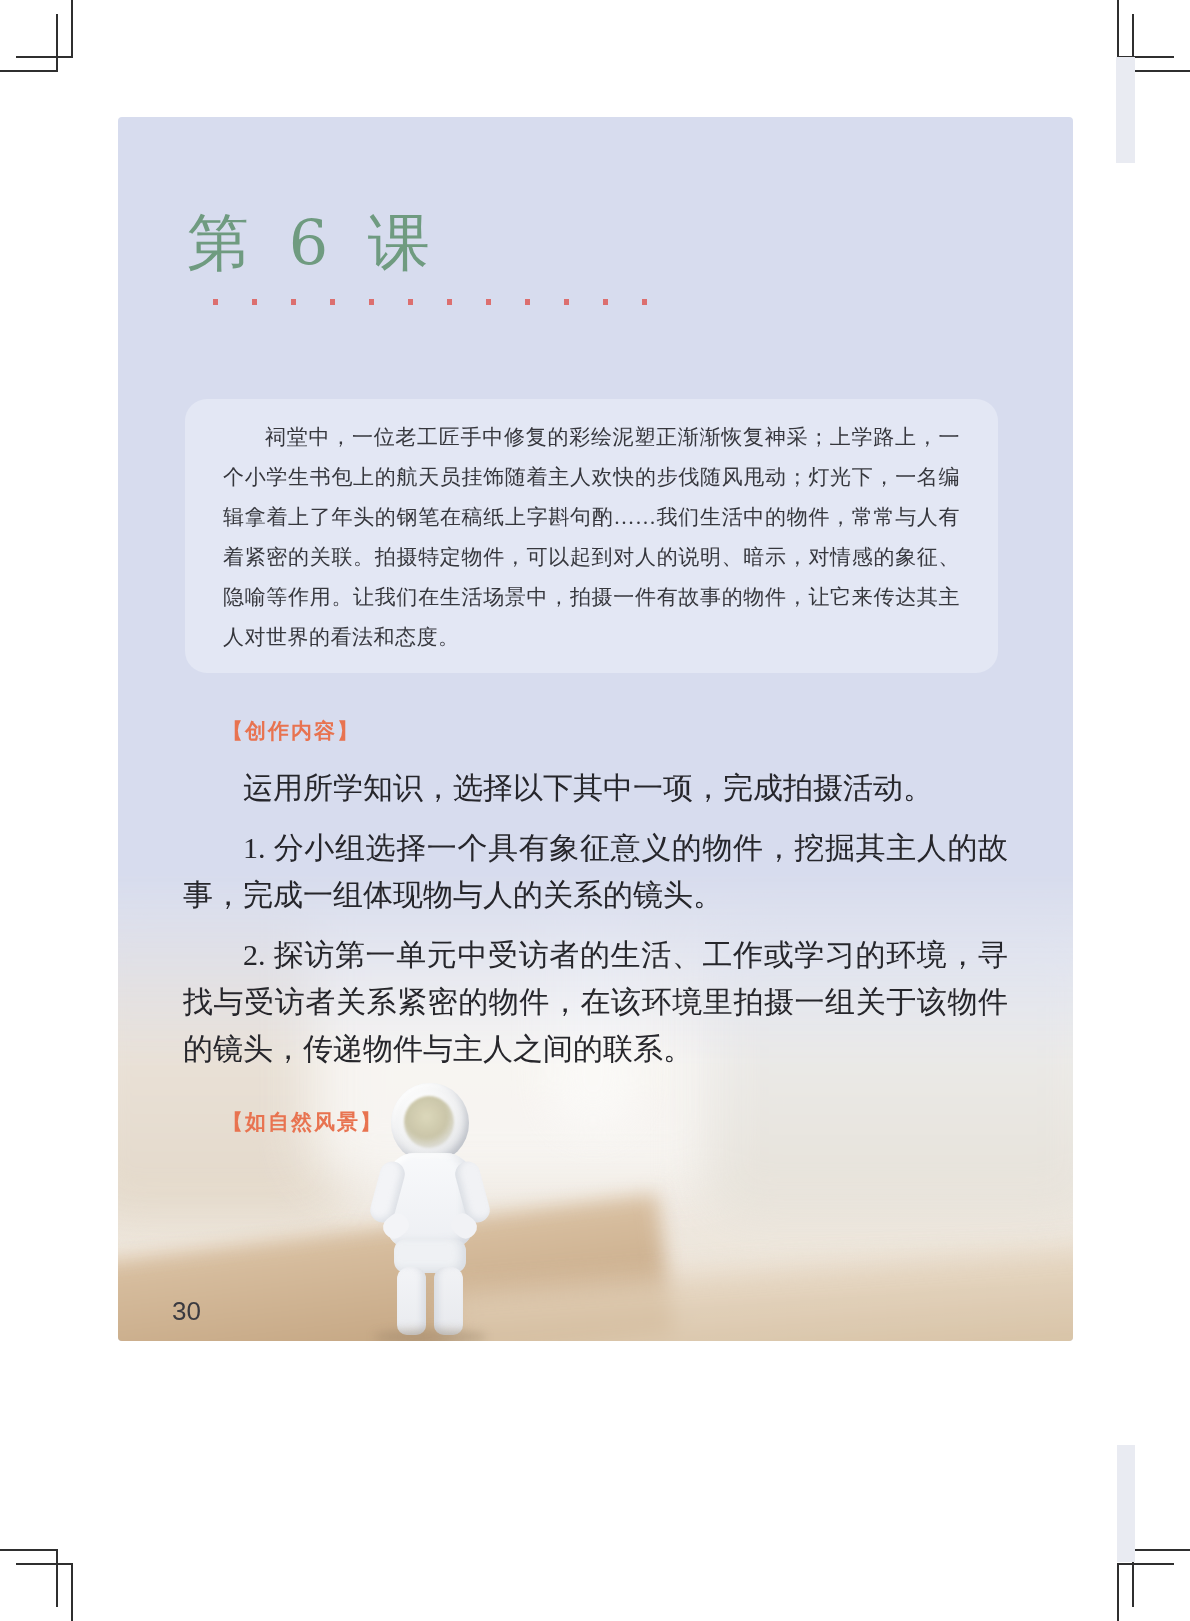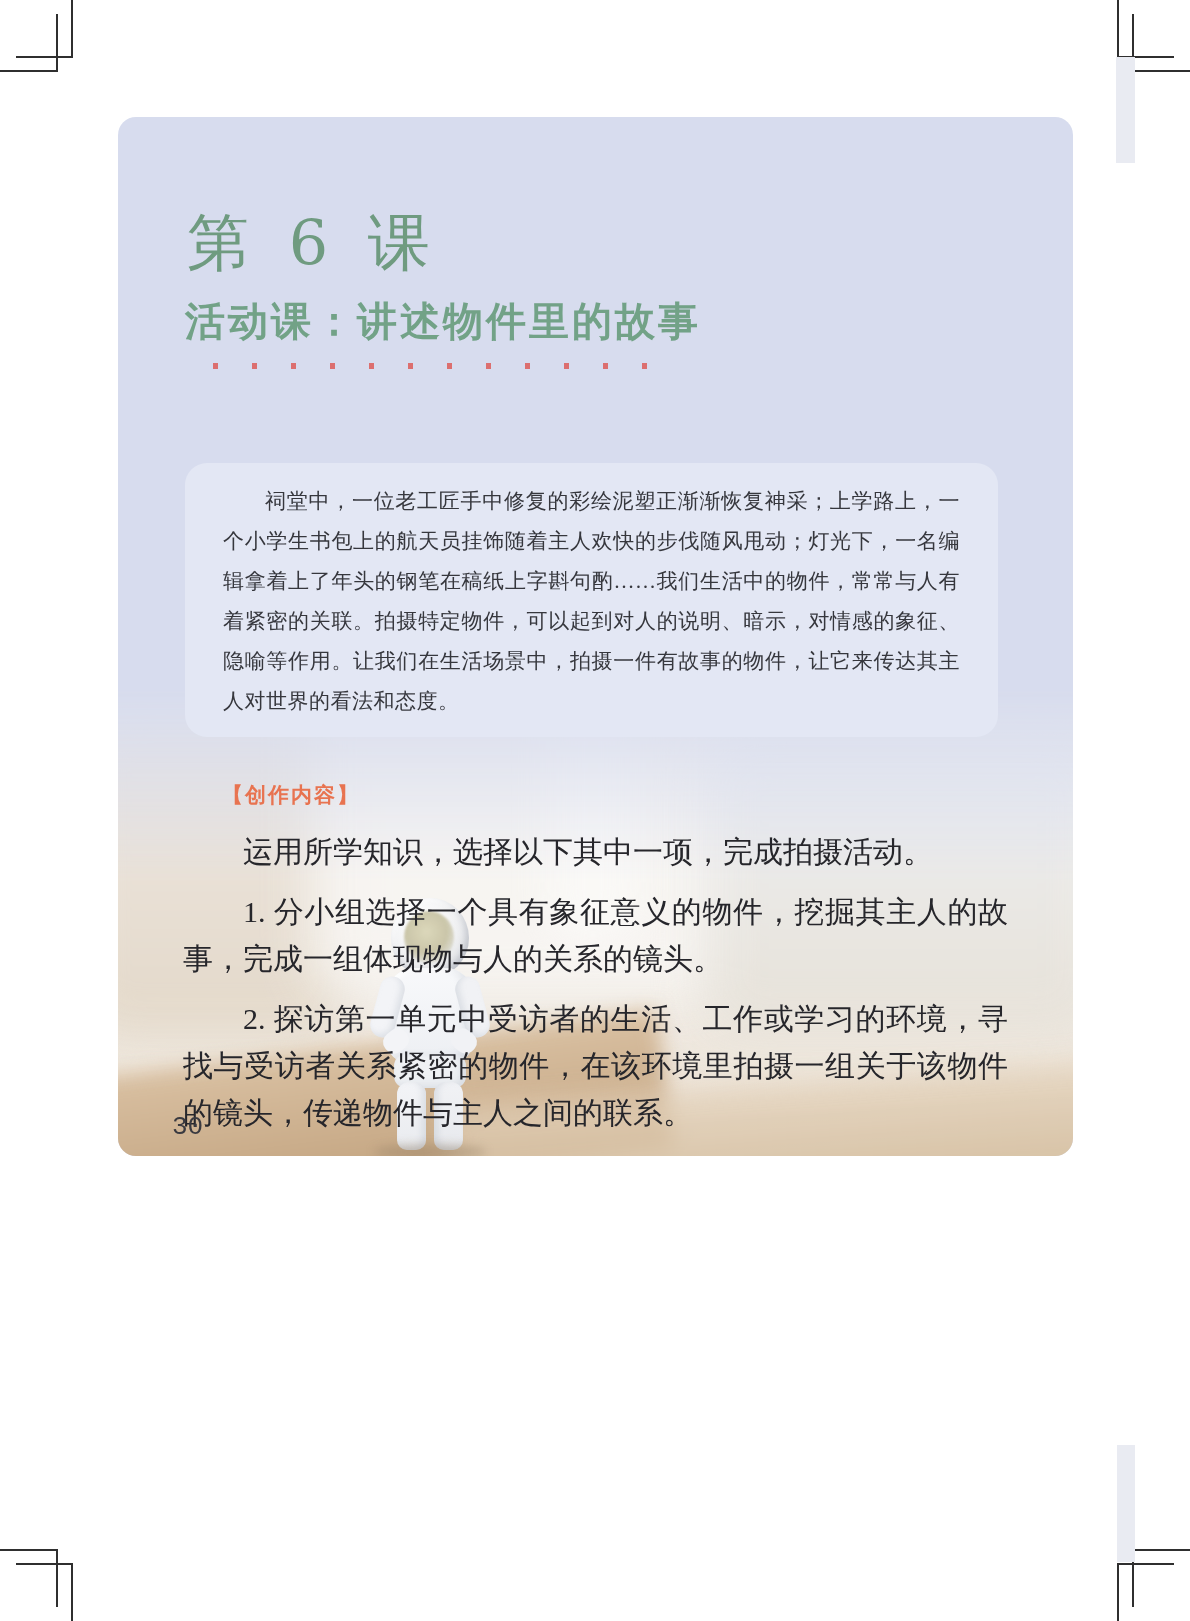--- a/index.html
+++ b/index.html
@@ -30,22 +30,22 @@
   .crop-bl{left:0;bottom:0;transform:scaleY(-1);}
   .crop-br{right:0;bottom:0;transform:scale(-1,-1);}
 
   
   .print-bar{position:absolute;background:var(--printbar_gray);}
   .print-bar.top{left:1116px;top:57px;width:19px;height:106px;}
   .print-bar.bottom{left:1117px;top:1445px;width:18px;height:117px;}
 
   
   .card{
-    position:absolute;left:118px;top:117px;width:955px;height:1039px;
-    background:var(--card_bg);border-radius:18px;overflow:hidden;
+    position:absolute;left:118px;top:117px;width:955px;height:1224px;
+    background:var(--card_bg);border-radius:4px;overflow:hidden;
   }
   .card-content{position:relative;z-index:2;padding:0 65px;}
 
   .kicker{
     margin:86px 0 0 4px;
     font-family:"DejaVu Serif", serif;
     font-size:62px;line-height:80px;color:var(--title_green);
     letter-spacing:10px;
   }
   .lesson-title{
@@ -139,21 +139,21 @@
     box-shadow:inset -5px -3px 8px rgba(186,192,203,.4);}
   .leg.l{left:17px;top:184px;width:29px;height:68px;border-radius:12px 12px 10px 10px;
     background:linear-gradient(180deg,#f3f4f7,#e9ebef);box-shadow:inset -4px -2px 6px rgba(186,192,203,.4);}
   .leg.r{left:54px;top:184px;width:29px;height:68px;border-radius:12px 12px 10px 10px;
     background:linear-gradient(180deg,#f1f2f5,#e7e9ed);box-shadow:inset 4px -2px 6px rgba(186,192,203,.4);}
   .fig-shadow{left:-6px;top:246px;width:112px;height:16px;border-radius:50%;
     background:rgba(148,126,100,.38);filter:blur(5px);}
 
   .page-number{
     position:absolute;left:54px;bottom:14px;z-index:3;
-    font-family:Liberation Mono, monospace;font-size:26px;color:var(--pagenum_text);
+    font-family:Liberation Sans, sans-serif;font-size:26px;color:var(--pagenum_text);
   }
 </style>
 </head>
 <body>
 
 <div class="crop crop-tl">
   <svg viewBox="0 0 80 80">
       <path d="M72 0 V57 H16" fill="none" stroke="#2f2f2f" stroke-width="2"></path>
       <path d="M0 71 H57 V14" fill="none" stroke="#2f2f2f" stroke-width="2"></path>
     </svg>
@@ -177,21 +177,20 @@
     </svg>
 </div>
 
 <div class="print-bar top"></div>
 <div class="print-bar bottom"></div>
 
 <div class="card">
 
   <div class="card-content">
     <div class="kicker">第 6 课</div>
-    <div class="lesson-title">活动课：讲述物件里的故事</div>
     <div class="deco-dots"></div>
 
     <div class="intro-box">
       <p>祠堂中，一位老工匠手中修复的彩绘泥塑正渐渐恢复神采；上学路上，一个小学生书包上的航天员挂饰随着主人欢快的步伐随风甩动；灯光下，一名编辑拿着上了年头的钢笔在稿纸上字斟句酌……我们生活中的物件，常常与人有着紧密的关联。拍摄特定物件，可以起到对人的说明、暗示，对情感的象征、隐喻等作用。让我们在生活场景中，拍摄一件有故事的物件，让它来传达其主人对世界的看法和态度。</p>
     </div>
 
     <div class="section-heading">【创作内容】</div>
     <p class="body-par">运用所学知识，选择以下其中一项，完成拍摄活动。</p>
     <p class="body-par">1. 分小组选择一个具有象征意义的物件，挖掘其主人的故事，完成一组体现物与人的关系的镜头。</p>
     <p class="body-par">2. 探访第一单元中受访者的生活、工作或学习的环境，寻找与受访者关系紧密的物件，在该环境里拍摄一组关于该物件的镜头，传递物件与主人之间的联系。</p>

